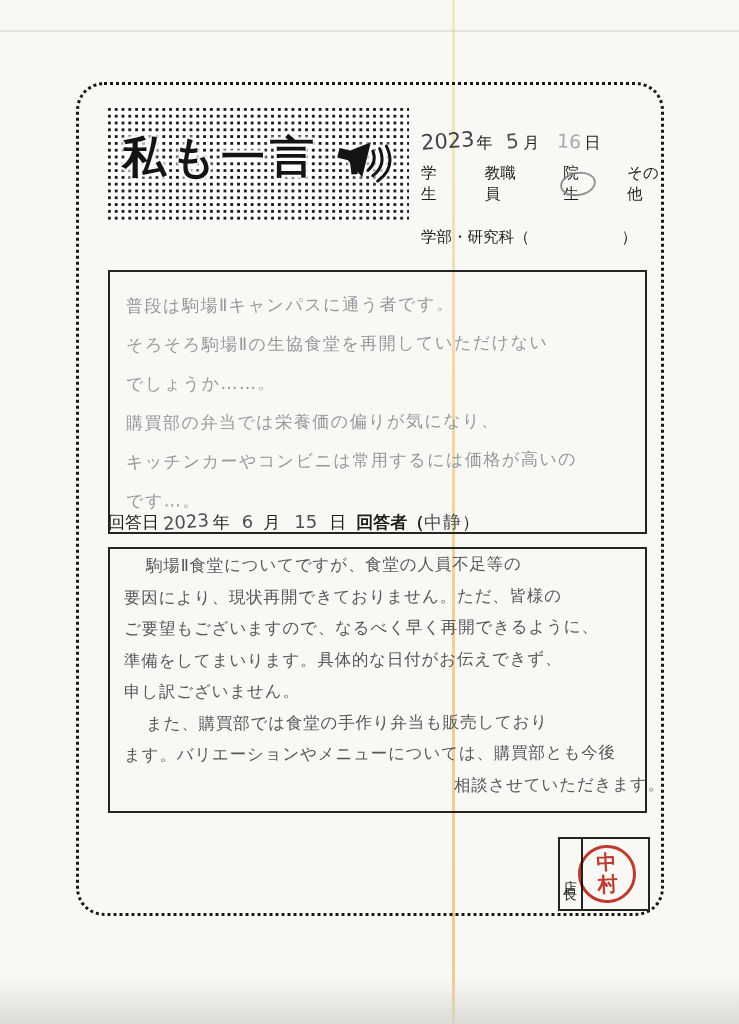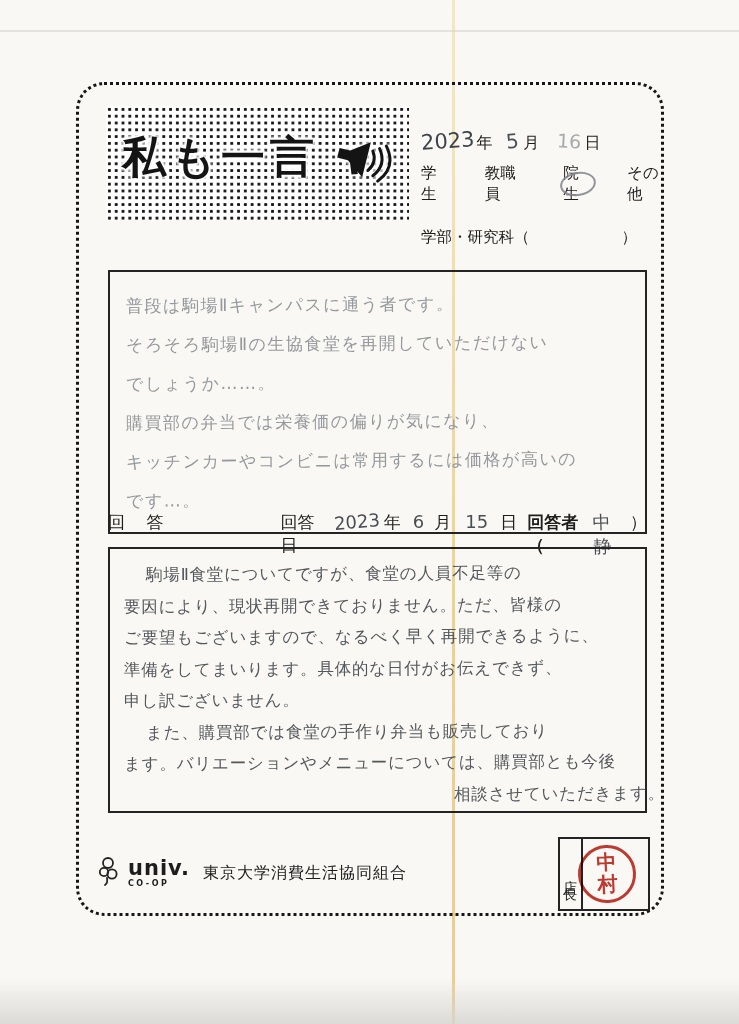--- a/index.html
+++ b/index.html
@@ -82,21 +82,21 @@
   .answer-row .ans-label { width:178px; letter-spacing:8px; }
   .answer-row .hw-v { color:#4b4e54; font-size:18px; }
   .answer-row .hw-y { margin:0 4px; transform:rotate(-5deg); }
   .answer-row .hw-m { margin:0 10px; }
   .answer-row .hw-d { margin:0 12px; }
   .answer-row .unit { margin-right:2px; }
   .answer-row .resp { margin-left:8px;font-weight:bold; }
   .hw-name { color:#4b4e54; font-size:18px; letter-spacing:1px; transform:rotate(-2deg); display:inline-block; }
   .answer-box {
     position:absolute; left:29px; top:462px; width:539px; height:266px;
-    border:2px solid #242424; padding:9px 14px 0 14px;
+    border:2px solid #242424; padding:0 14px 0 14px;
   }
   .answer-box .line {
     font-size:16.5px; line-height:31.5px; color:#54575b; letter-spacing:.8px;
     white-space:nowrap; transform:rotate(-.3deg);
   }
   .answer-box .line.indent { text-indent:22px; }
   .answer-box .line.right { text-align:right; margin-right:-34px; }
   
   .footer-logo {
     position:absolute; left:18px; top:770px;
@@ -181,21 +181,20 @@
     <div class="comment-box">
       <div class="line">普段は駒場Ⅱキャンパスに通う者です。</div>
       <div class="line">そろそろ駒場Ⅱの生協食堂を再開していただけない</div>
       <div class="line">でしょうか……。</div>
       <div class="line">購買部の弁当では栄養価の偏りが気になり、</div>
       <div class="line">キッチンカーやコンビニは常用するには価格が高いの</div>
       <div class="line">です…。</div>
     </div>
 
     <div class="answer-row">
-      <span class="ans-label">回 答</span>
       <span>回答日</span>
       <span class="hw-v hw-y">2023</span>
       <span class="unit">年</span>
       <span class="hw-v hw-m">6</span>
       <span class="unit">月</span>
       <span class="hw-v hw-d">15</span>
       <span class="unit">日</span>
       <span class="resp">回答者（</span>
       <span class="hw-name">中静</span>
       <span>）</span>
@@ -205,35 +204,20 @@
       <div class="line indent">駒場Ⅱ食堂についてですが、食堂の人員不足等の</div>
       <div class="line">要因により、現状再開できておりません。ただ、皆様の</div>
       <div class="line">ご要望もございますので、なるべく早く再開できるように、</div>
       <div class="line">準備をしてまいります。具体的な日付がお伝えできず、</div>
       <div class="line">申し訳ございません。</div>
       <div class="line indent">また、購買部では食堂の手作り弁当も販売しており</div>
       <div class="line">ます。バリエーションやメニューについては、購買部とも今後</div>
       <div class="line right">相談させていただきます。</div>
     </div>
 
-    <div class="footer-logo">
-      <span class="logo-mark">
-        <svg width="24" height="32" viewBox="0 0 24 32">
-          <circle cx="11" cy="8" r="5" fill="none" stroke="#242424" stroke-width="1.8"></circle>
-          <circle cx="7" cy="17" r="4.2" fill="none" stroke="#242424" stroke-width="1.8"></circle>
-          <circle cx="15" cy="19" r="4.6" fill="none" stroke="#242424" stroke-width="1.8"></circle>
-          <path d="M10 23 q1 5 -2 7" fill="none" stroke="#242424" stroke-width="1.8" stroke-linecap="round"></path>
-        </svg>
-      </span>
-      <span class="logo-word">
-        <span class="logo-univ">univ.</span>
-        <span class="logo-coop">CO-OP</span>
-      </span>
-      <span class="org-name">東京大学消費生活協同組合</span>
-    </div>
 
     <div class="stamp-box">
       <div class="stamp-role">店長</div>
       <div class="stamp-cell">
         <div class="hanko" id="hanko" style="border: 3px solid rgb(194, 59, 50); color: rgb(194, 59, 50);">
           <span>中</span>
           <span>村</span>
         </div>
       </div>
     </div>

